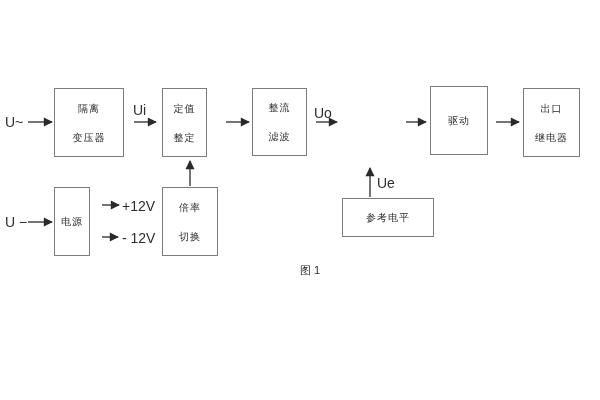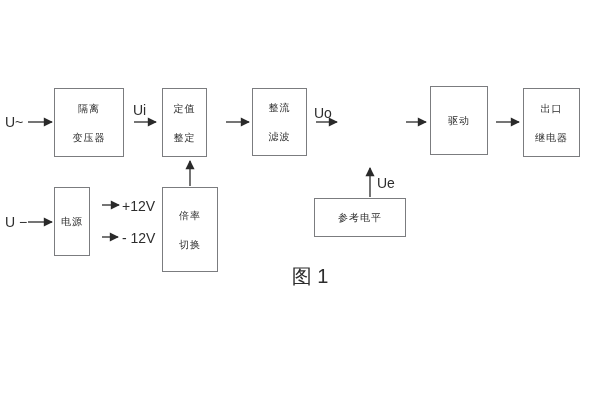--- a/index.html
+++ b/index.html
@@ -7,21 +7,21 @@
     position:relative;width:600px;height:400px;background:#ffffff;overflow:hidden;
     font-family:"Liberation Sans","DejaVu Sans",sans-serif;color:#2d2d2d;
   }
   .wires{position:absolute;left:0;top:0;width:600px;height:400px;}
   .box{
     position:absolute;box-sizing:border-box;border:1px solid #7b7c7f;
     display:flex;flex-direction:column;align-items:center;justify-content:center;
     font-size:10px;line-height:29px;letter-spacing:1px;background:#ffffff;
   }
   .lbl{position:absolute;font-size:14px;line-height:16px;white-space:nowrap;}
-  .caption{position:absolute;left:280px;top:263px;width:60px;text-align:center;font-size:20px;}
+  .caption{position:absolute;left:280px;top:263px;width:60px;text-align:center;font-size:11px;}
 </style>
 </head>
 <body>
 
 <div class="canvas">
 
   <svg class="wires" viewBox="0 0 600 400" xmlns="http://www.w3.org/2000/svg">
     <defs>
       <marker id="arr" viewBox="0 0 10 10" refX="9" refY="5" markerWidth="9" markerHeight="7" orient="auto-start-reverse">
         <path d="M0,0 L10,5 L0,10 z" fill="#2a2a2a"></path>
@@ -64,26 +64,26 @@
 
   <div class="box" style="left:523px;top:88px;width:57px;height:69px">
     <span>出口</span>
     <span>继电器</span>
   </div>
 
   <div class="box" style="left:54px;top:187px;width:36px;height:69px">
     <span>电源</span>
   </div>
 
-  <div class="box" style="left:162px;top:187px;width:56px;height:85px">
+  <div class="box" style="left:162px;top:187px;width:56px;height:69px">
     <span>倍率</span>
     <span>切换</span>
   </div>
 
-  <div class="box" style="left:314px;top:198px;width:92px;height:39px">
+  <div class="box" style="left:342px;top:198px;width:92px;height:39px">
     <span>参考电平</span>
   </div>
 
   <div class="lbl" style="left:5px;top:114px">U~</div>
   <div class="lbl" style="left:133px;top:102px">Ui</div>
   <div class="lbl" style="left:314px;top:105px">Uo</div>
   <div class="lbl" style="left:5px;top:214px">U −</div>
   <div class="lbl" style="left:122px;top:198px">+12V</div>
   <div class="lbl" style="left:122px;top:230px">- 12V</div>
   <div class="lbl" style="left:377px;top:175px">Ue</div>

